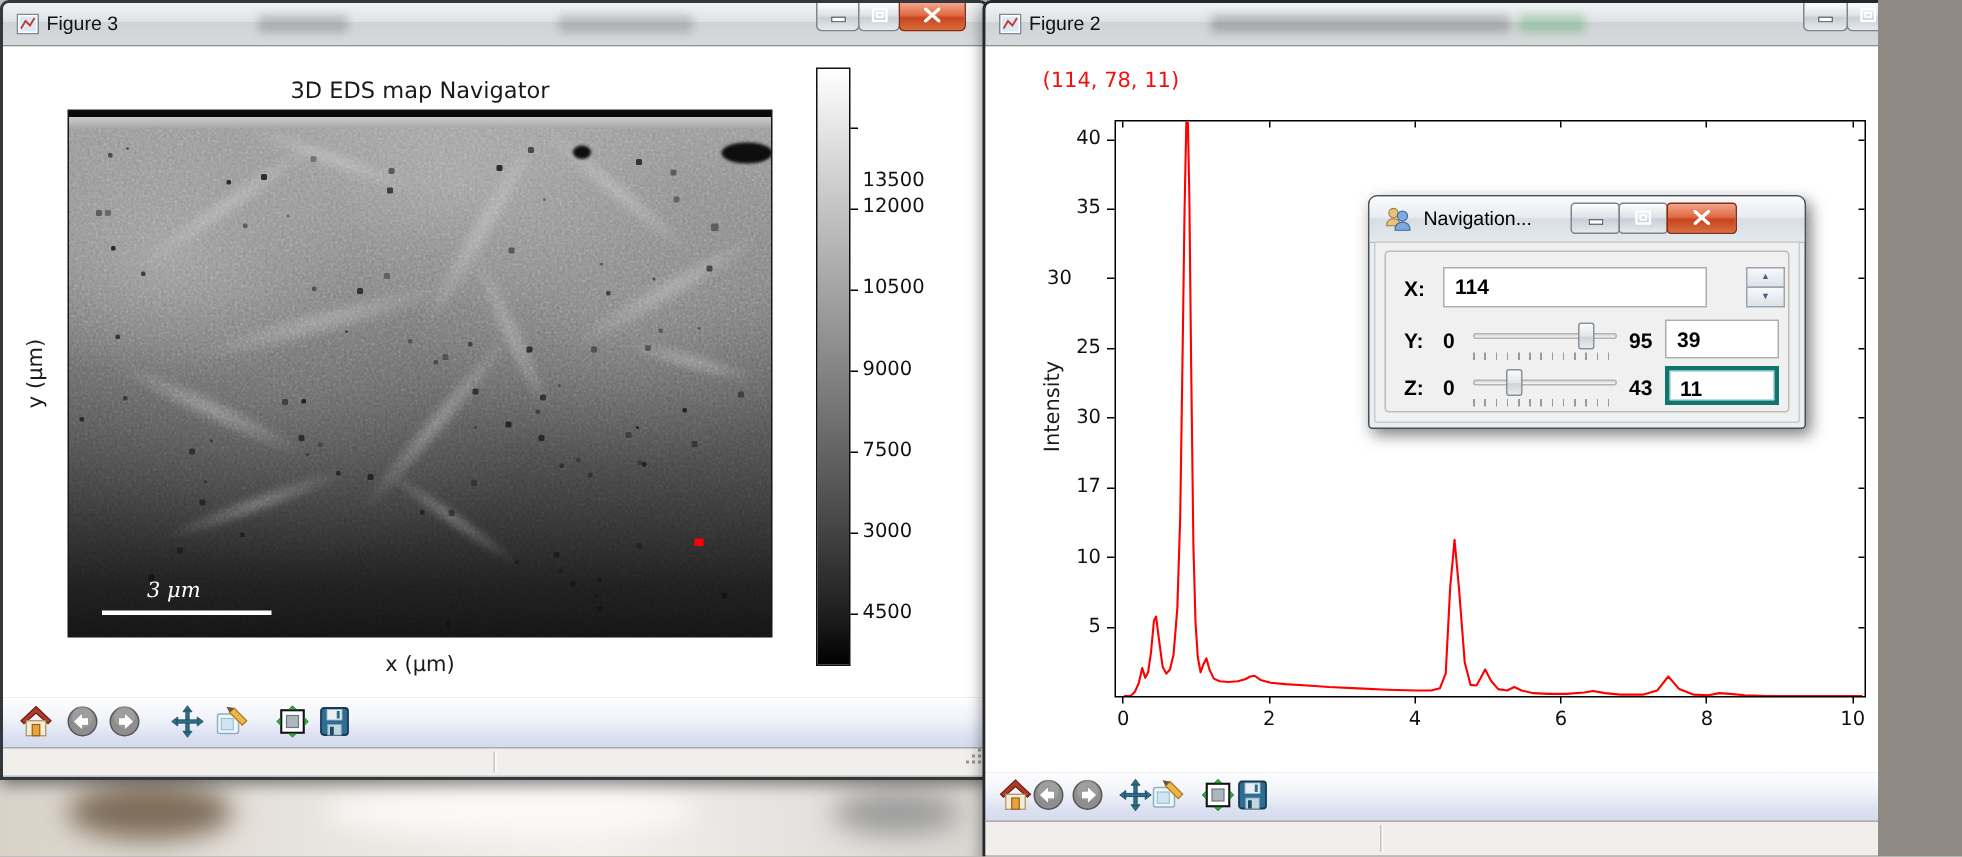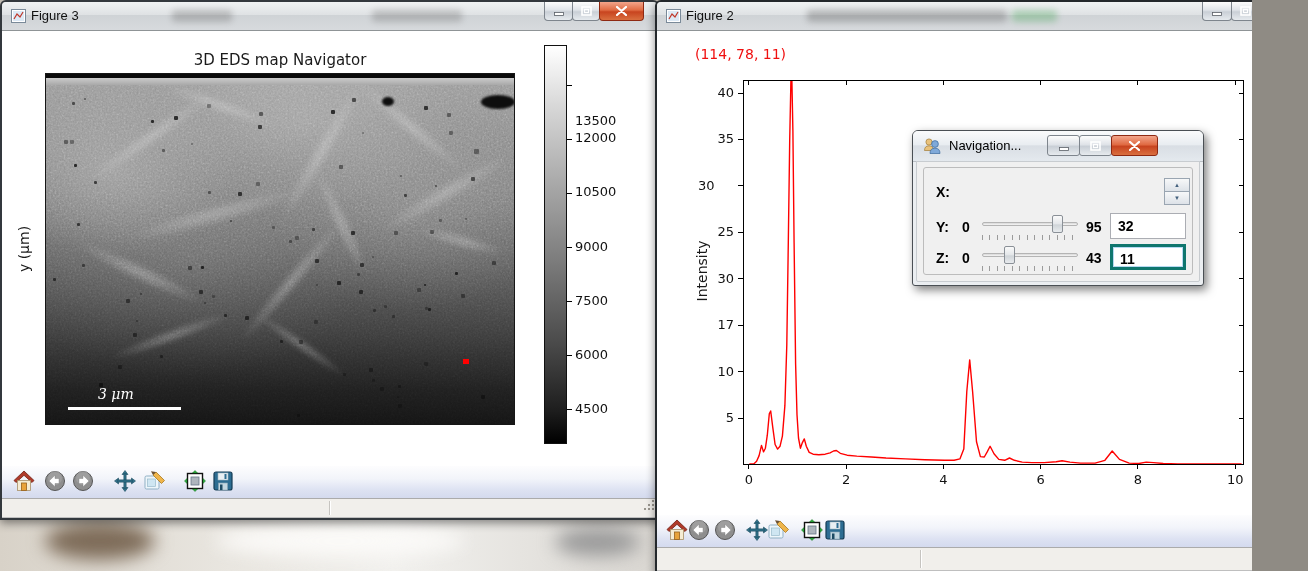--- a/index.html
+++ b/index.html
@@ -243,35 +243,36 @@
         <div id="img-topband"></div>
         <div id="img-brightrow"></div>
         <div class="darkblob" style="left:336px;top:23px;width:12px;height:9px;"></div>
         <div class="darkblob" style="left:435px;top:21px;width:34px;height:14px;"></div>
         <div id="scalebar" style="left:22px;top:333px;width:113px;height:3px;"></div>
         <div id="scalebar-label" style="left:52px;top:312px;">3 μm</div>
         <div id="nav-marker" style="left:417px;top:285px;width:6px;height:5px;"></div>
       </div>
 
       <div class="mpl-text rot" style="left:-58px;top:210px;width:160px;font-size:14px;">y (μm)</div>
+      <div class="mpl-text" style="left:43px;top:404px;width:470px;text-align:center;font-size:14px;">x (μm)</div>
 
       <div id="colorbar"></div>
       <div id="colorbar-ticks">
           <div class="tickmark" style="left: 565px; top: 53.8686px; width: 5px; height: 1px;"></div>
           <span class="ticklabel" style="left: 573px; top: 58px; margin-top: 24px;">13500</span>
           <div class="tickmark" style="left: 565px; top: 107.934px; width: 5px; height: 1px;"></div>
           <span class="ticklabel" style="left: 573px; top: 99.4336px;">12000</span>
           <div class="tickmark" style="left: 565px; top: 161.999px; width: 5px; height: 1px;"></div>
           <span class="ticklabel" style="left: 573px; top: 153.499px;">10500</span>
           <div class="tickmark" style="left: 565px; top: 216.064px; width: 5px; height: 1px;"></div>
           <span class="ticklabel" style="left: 573px; top: 207.564px;">9000</span>
           <div class="tickmark" style="left: 565px; top: 270.129px; width: 5px; height: 1px;"></div>
           <span class="ticklabel" style="left: 573px; top: 261.629px;">7500</span>
           <div class="tickmark" style="left: 565px; top: 324.194px; width: 5px; height: 1px;"></div>
-          <span class="ticklabel" style="left: 573px; top: 315.694px;">6000</span>
+          <span class="ticklabel" style="left: 573px; top: 315.694px;">3000</span>
           <div class="tickmark" style="left: 565px; top: 378.259px; width: 5px; height: 1px;"></div>
           <span class="ticklabel" style="left: 573px; top: 369.759px; text-align: right;">4500</span>
         </div>
     </div>
 
     <div class="toolbar" style="top:463px;" id="lw-toolbar">
         <button class="toolbtn" style="left: 10px;"><svg width="22" height="22" viewBox="0 0 22 22">
             <polygon points="11,1 21,10.5 19,12.5 11,5.3 3,12.5 1,10.5" fill="#b03a2a" stroke="#6e1f12" stroke-width="0.8"></polygon>
             <rect x="4.5" y="10.5" width="13" height="10" fill="#f5ecd4" stroke="#a89066" stroke-width="0.8"></rect>
             <rect x="8.5" y="13" width="5" height="7.5" fill="#e8a33c" stroke="#96601c" stroke-width="0.8"></rect>
@@ -454,38 +455,39 @@
                     <path d="M1 1 L10 9 M10 1 L1 9" stroke="#fff" stroke-width="2.2" stroke-linecap="round"></path>
                   </svg></span>
             </div>
           </div>
         </div>
 
         <div class="dlg-body">
           <div class="groupbox">
 
             <span class="dlg-label" style="left:12px;top:16px;">X:</span>
+            <div class="dlg-input" style="left:38px;top:10px;width:176px;height:27px;line-height:25px;">114</div>
             <div class="spinbox" style="left:240px;top:11px;">
               <div class="spinbtn">
                   <span>▲</span>
                 </div>
               <div class="spinbtn">
                   <span>▼</span>
                 </div>
             </div>
 
             <span class="dlg-label" style="left:12px;top:51px;">Y:</span>
             <span class="dlg-label" style="left:38px;top:51px;">0</span>
             <div class="slider" id="y-slider" style="left:58px;top:46px;width:96px;">
               <div class="track"></div>
               <div class="handle" id="y-handle" style="left: 69.8px;"></div>
             </div>
             <div class="slider-ticks" style="left:58px;top:67px;width:96px;"></div>
             <span class="dlg-label" style="left:162px;top:51px;">95</span>
-            <div class="dlg-input" style="left:186px;top:45px;width:76px;height:26px;line-height:24px;">32</div>
+            <div class="dlg-input" style="left:186px;top:45px;width:76px;height:26px;line-height:24px;">39</div>
 
             <span class="dlg-label" style="left:12px;top:82px;">Z:</span>
             <span class="dlg-label" style="left:38px;top:82px;">0</span>
             <div class="slider" id="z-slider" style="left:58px;top:77px;width:96px;">
               <div class="track"></div>
               <div class="handle" id="z-handle" style="left: 21.7px;"></div>
             </div>
             <div class="slider-ticks" style="left:58px;top:98px;width:96px;"></div>
             <span class="dlg-label" style="left:162px;top:82px;">43</span>
             <div class="dlg-input focused" style="left:186px;top:76px;width:76px;height:26px;line-height:24px;">11</div>

